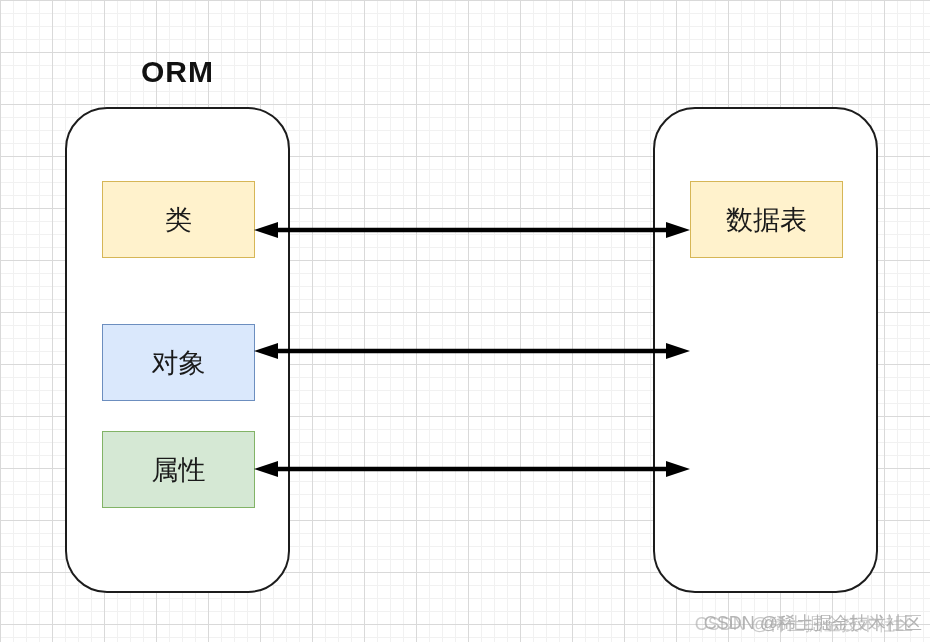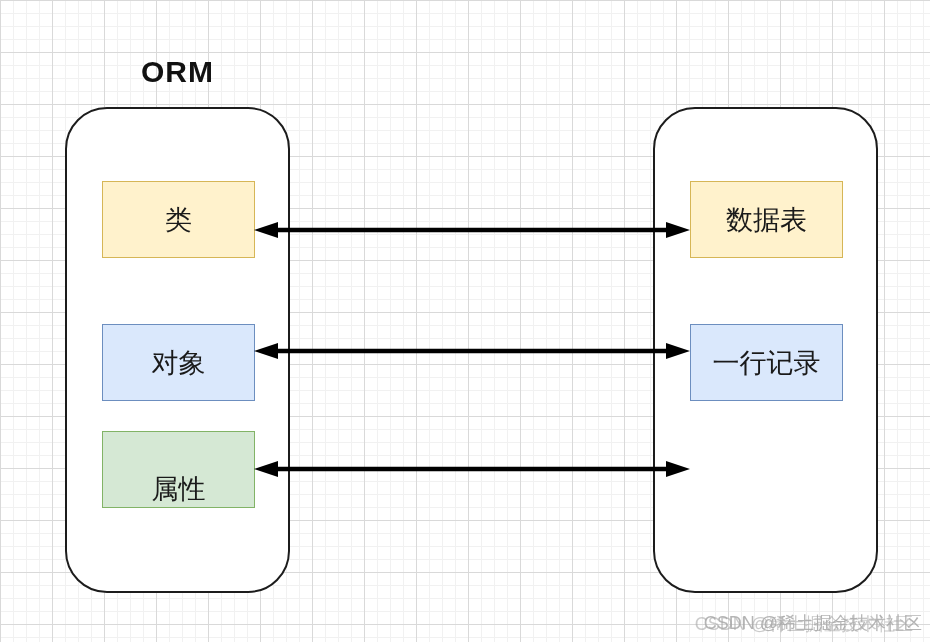--- a/index.html
+++ b/index.html
@@ -56,21 +56,21 @@
     font-size: 27px;
     color: #1a1a1a;
   }
   .node.col-left  { left: 102px; }
   .node.col-right { left: 690px; }
   .node.row-0 { top: 181px; }
   .node.row-1 { top: 324px; }
   .node.row-2 { top: 431px; }
   .node.yellow { background: #FFF2CC; border: 1.5px solid #D6B656; }
   .node.blue   { background: #DAE8FC; border: 1.5px solid #6C8EBF; }
-  .node.green  { background: #D5E8D4; border: 1.5px solid #82B366; align-items: flex-end; }
+  .node.green  { background: #D5E8D4; border: 1.5px solid #82B366; }
   .arrow {
     position: absolute;
     left: 252px;
     width: 440px;
     height: 18px;
   }
   .arrow.row-0 { top: 221px; }
   .arrow.row-1 { top: 342px; }
   .arrow.row-2 { top: 460px; }
   .arrow svg { display: block; }
@@ -115,23 +115,20 @@
     <svg width="440" height="18" viewBox="0 0 440 18">
       <line x1="20" y1="9" x2="420" y2="9" stroke="#000000" stroke-width="4.5"></line>
       <polygon points="2,9 26,1 26,17" fill="#000000"></polygon>
       <polygon points="438,9 414,1 414,17" fill="#000000"></polygon>
     </svg>
   </div>
 
   <div class="node col-left row-1 blue">
     <span>对象</span>
   </div>
-  <div class="node col-right row-1 blue">
-    <span>一行记录</span>
-  </div>
   <div class="arrow row-1">
     <svg width="440" height="18" viewBox="0 0 440 18">
       <line x1="20" y1="9" x2="420" y2="9" stroke="#000000" stroke-width="4.5"></line>
       <polygon points="2,9 26,1 26,17" fill="#000000"></polygon>
       <polygon points="438,9 414,1 414,17" fill="#000000"></polygon>
     </svg>
   </div>
 
   <div class="node col-left row-2 green">
     <span>属性</span>

